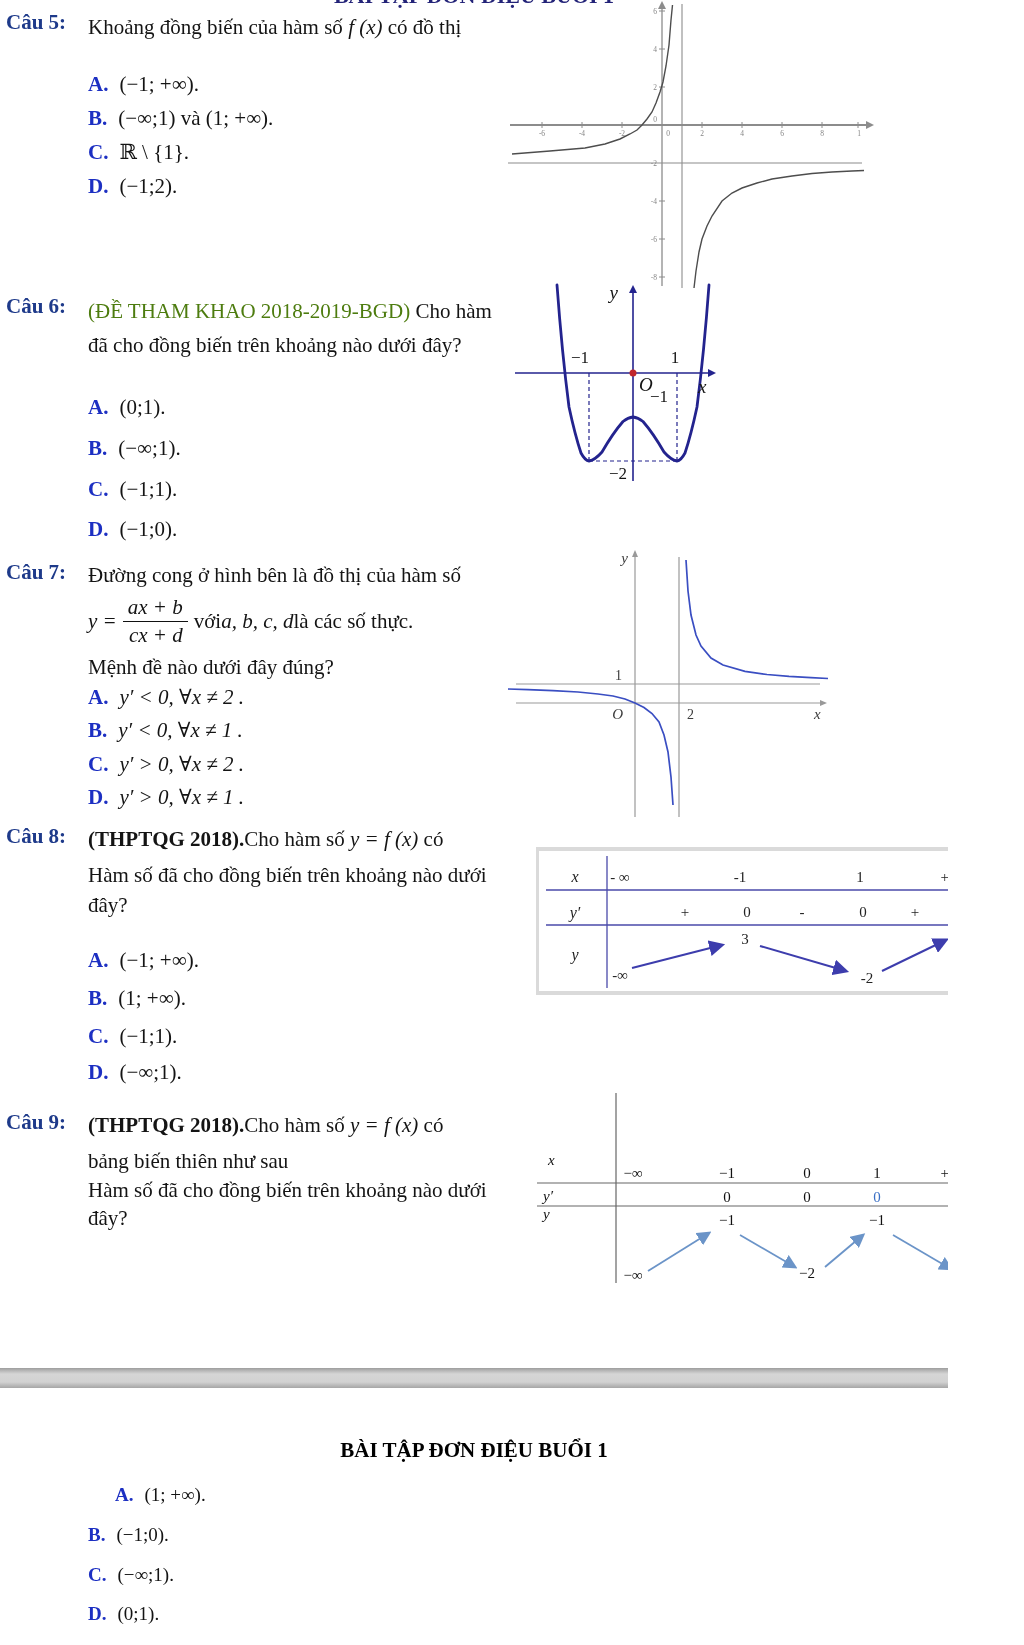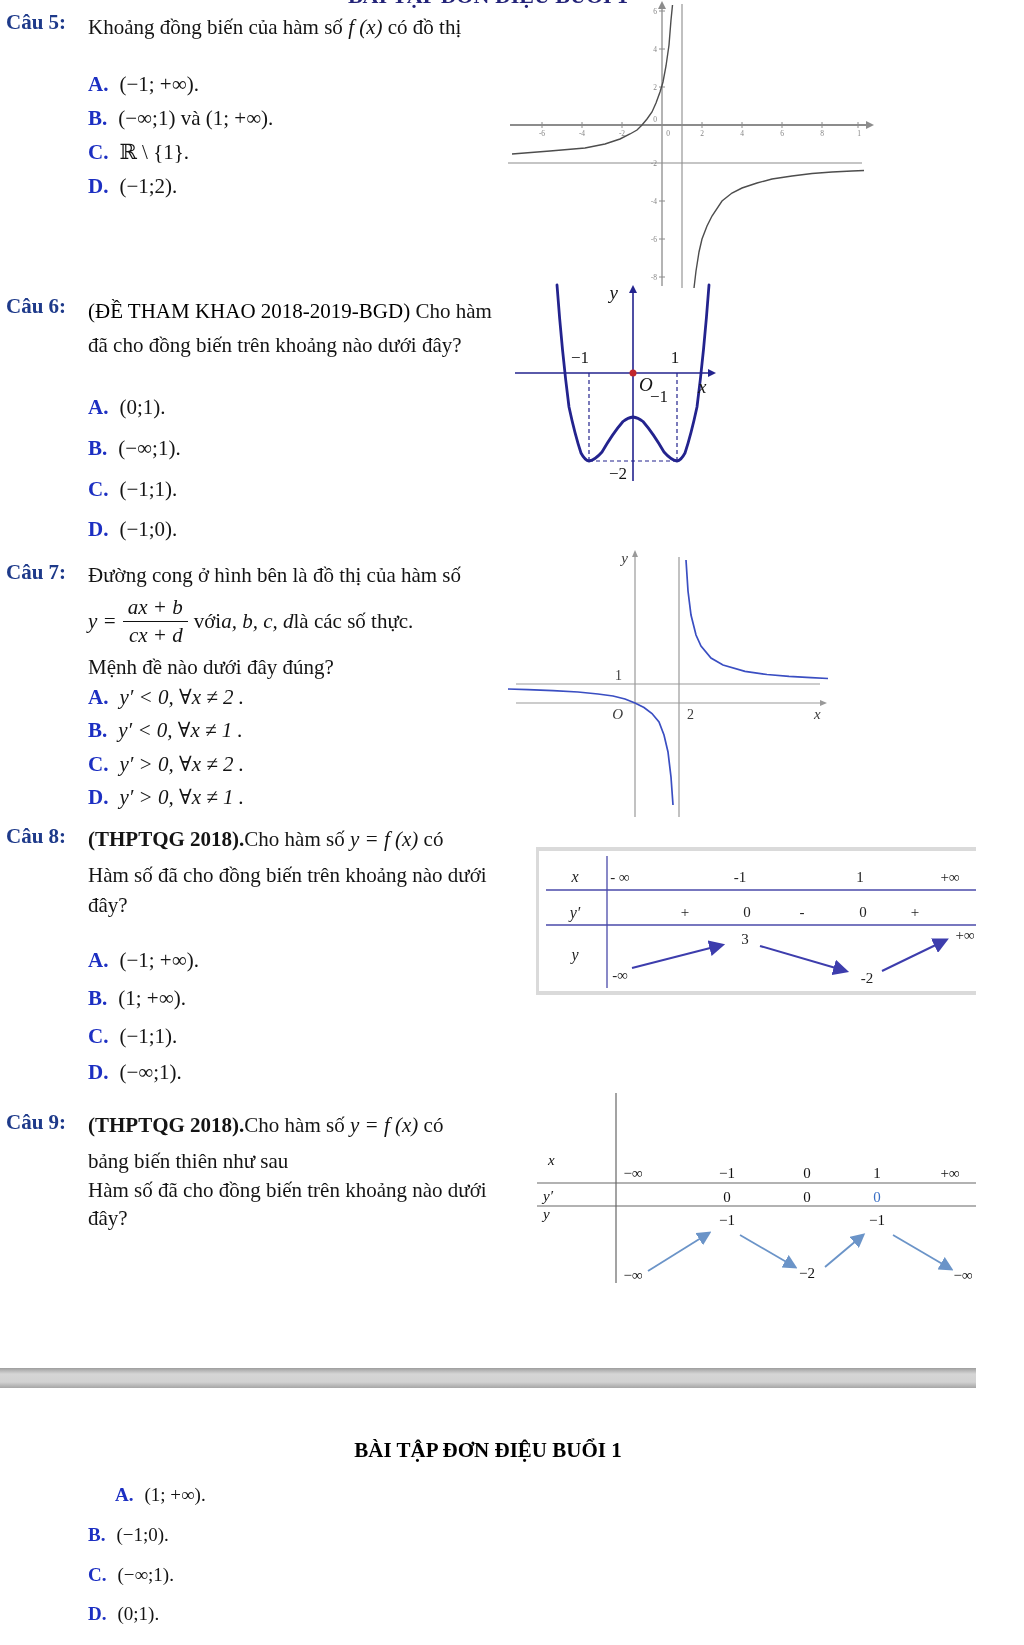--- a/index.html
+++ b/index.html
@@ -1,25 +1,25 @@
 <!DOCTYPE html>
 <html><head>
 <meta charset="utf-8">
 <style>
   html,body{margin:0;padding:0;background:#fff;}
   .page{position:relative;width:948px;height:1645px;background:#ffffff;overflow:hidden;
-        font-family:"Liberation Serif","DejaVu Serif",serif;color:#141414;padding-left:28px;}
+        font-family:"Liberation Serif","DejaVu Serif",serif;color:#141414;}
   .clip-header{position:absolute;top:-17px;left:0;width:100%;text-align:center;
         font-weight:bold;font-size:22px;color:#232378;white-space:nowrap;}
   .q{position:absolute;left:0;width:520px;}
   .qlabel{position:absolute;left:6px;top:0;font-weight:bold;font-size:21px;color:#1e3a8a;white-space:nowrap;}
   .qbody{position:absolute;left:88px;top:0;white-space:nowrap;font-size:21px;}
   .qline{line-height:30px;}
   .mi{font-style:italic;}
-  .ref-brown{color:#000000;}
+  .ref-brown{color:#4d7c0f;}
   .ref-bold{font-weight:bold;}
   .opt{position:absolute;left:88px;white-space:nowrap;font-size:21px;}
   .ol{font-weight:bold;color:#1c2fc2;margin-right:11px;}
   .q7opt .ov{font-style:italic;}
   .eqline{display:flex;align-items:center;height:62px;font-size:21px;}
   .frac{display:inline-block;text-align:right;font-style:italic;margin:0 6px;}
   .frac .num{display:block;border-bottom:1.6px solid #111;padding:0 5px 1px 5px;}
   .frac .den{display:block;padding:1px 5px 0 5px;}
   svg{position:absolute;overflow:visible;}
   svg text{font-family:"Liberation Serif","DejaVu Serif",serif;}

